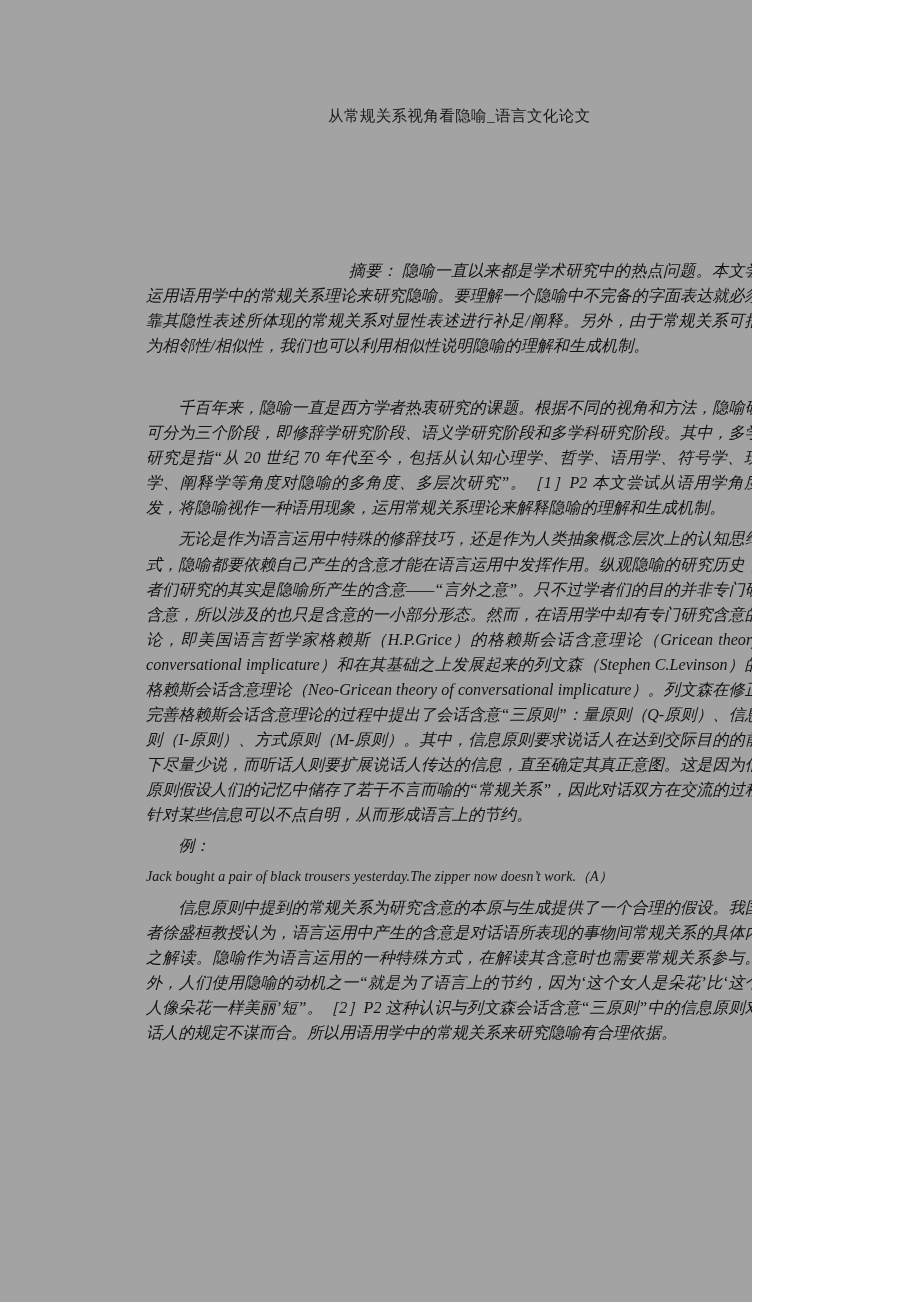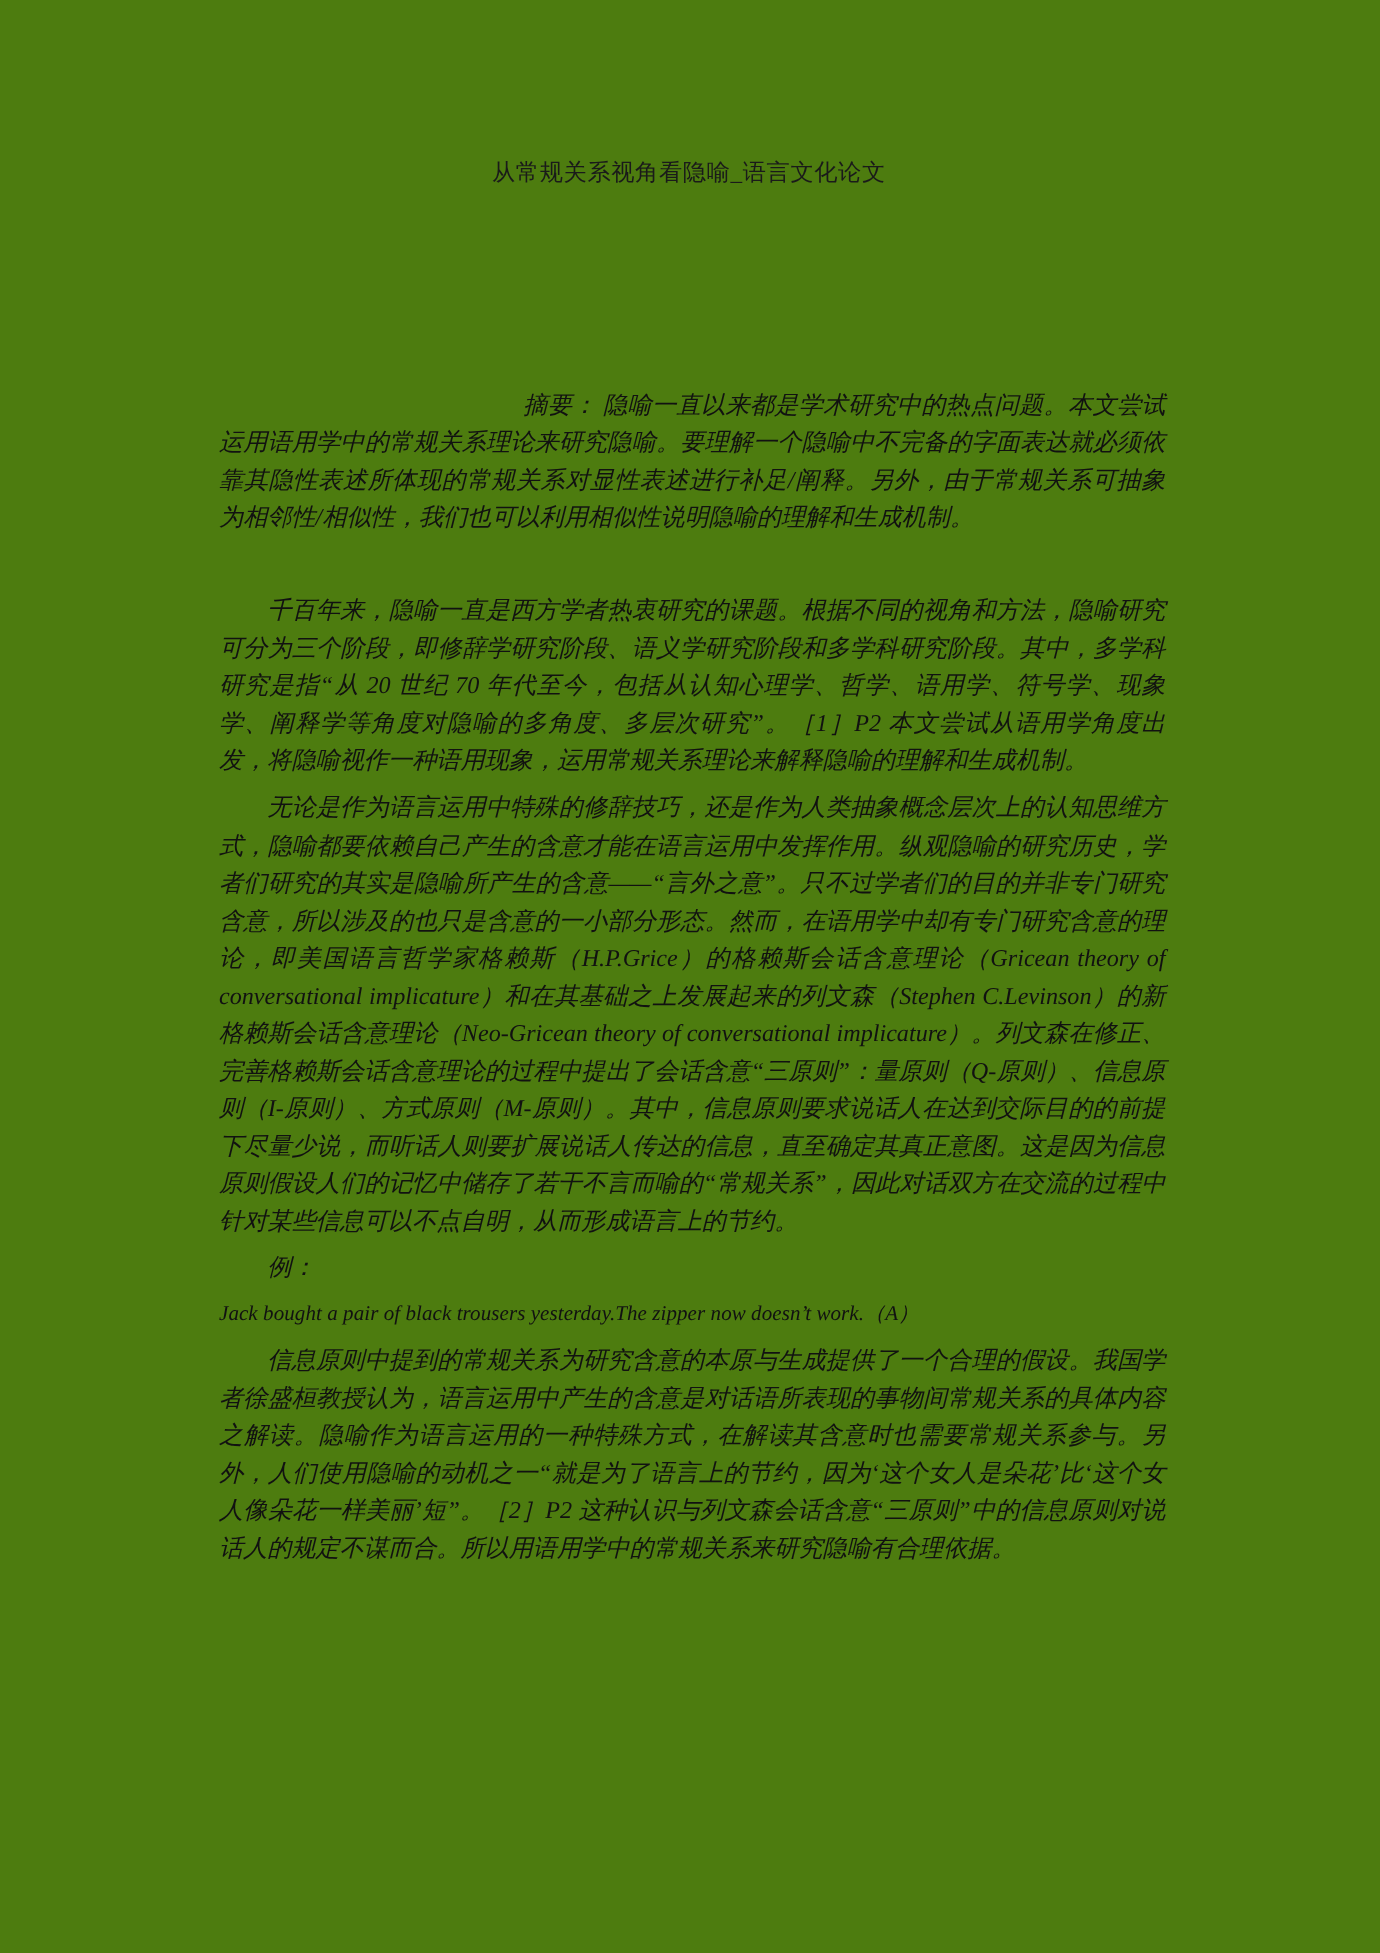--- a/index.html
+++ b/index.html
@@ -3,23 +3,23 @@
 <meta charset="utf-8">
 <title>Document</title>
 <style>
   html, body {
     margin: 0;
     padding: 0;
     background: #ffffff;
   }
   .page {
     position: relative;
-    width: 920px;
+    width: 752px;
     height: 1302px;
-    background: #4d7c0f;
+    background: #a3a3a3;
     overflow: hidden;
     font-family: "Liberation Serif", "DejaVu Serif", serif;
     color: #101010;
     box-sizing: border-box;
   }
 
   
   .doc-title {
     position: absolute;
     left: 328px;

